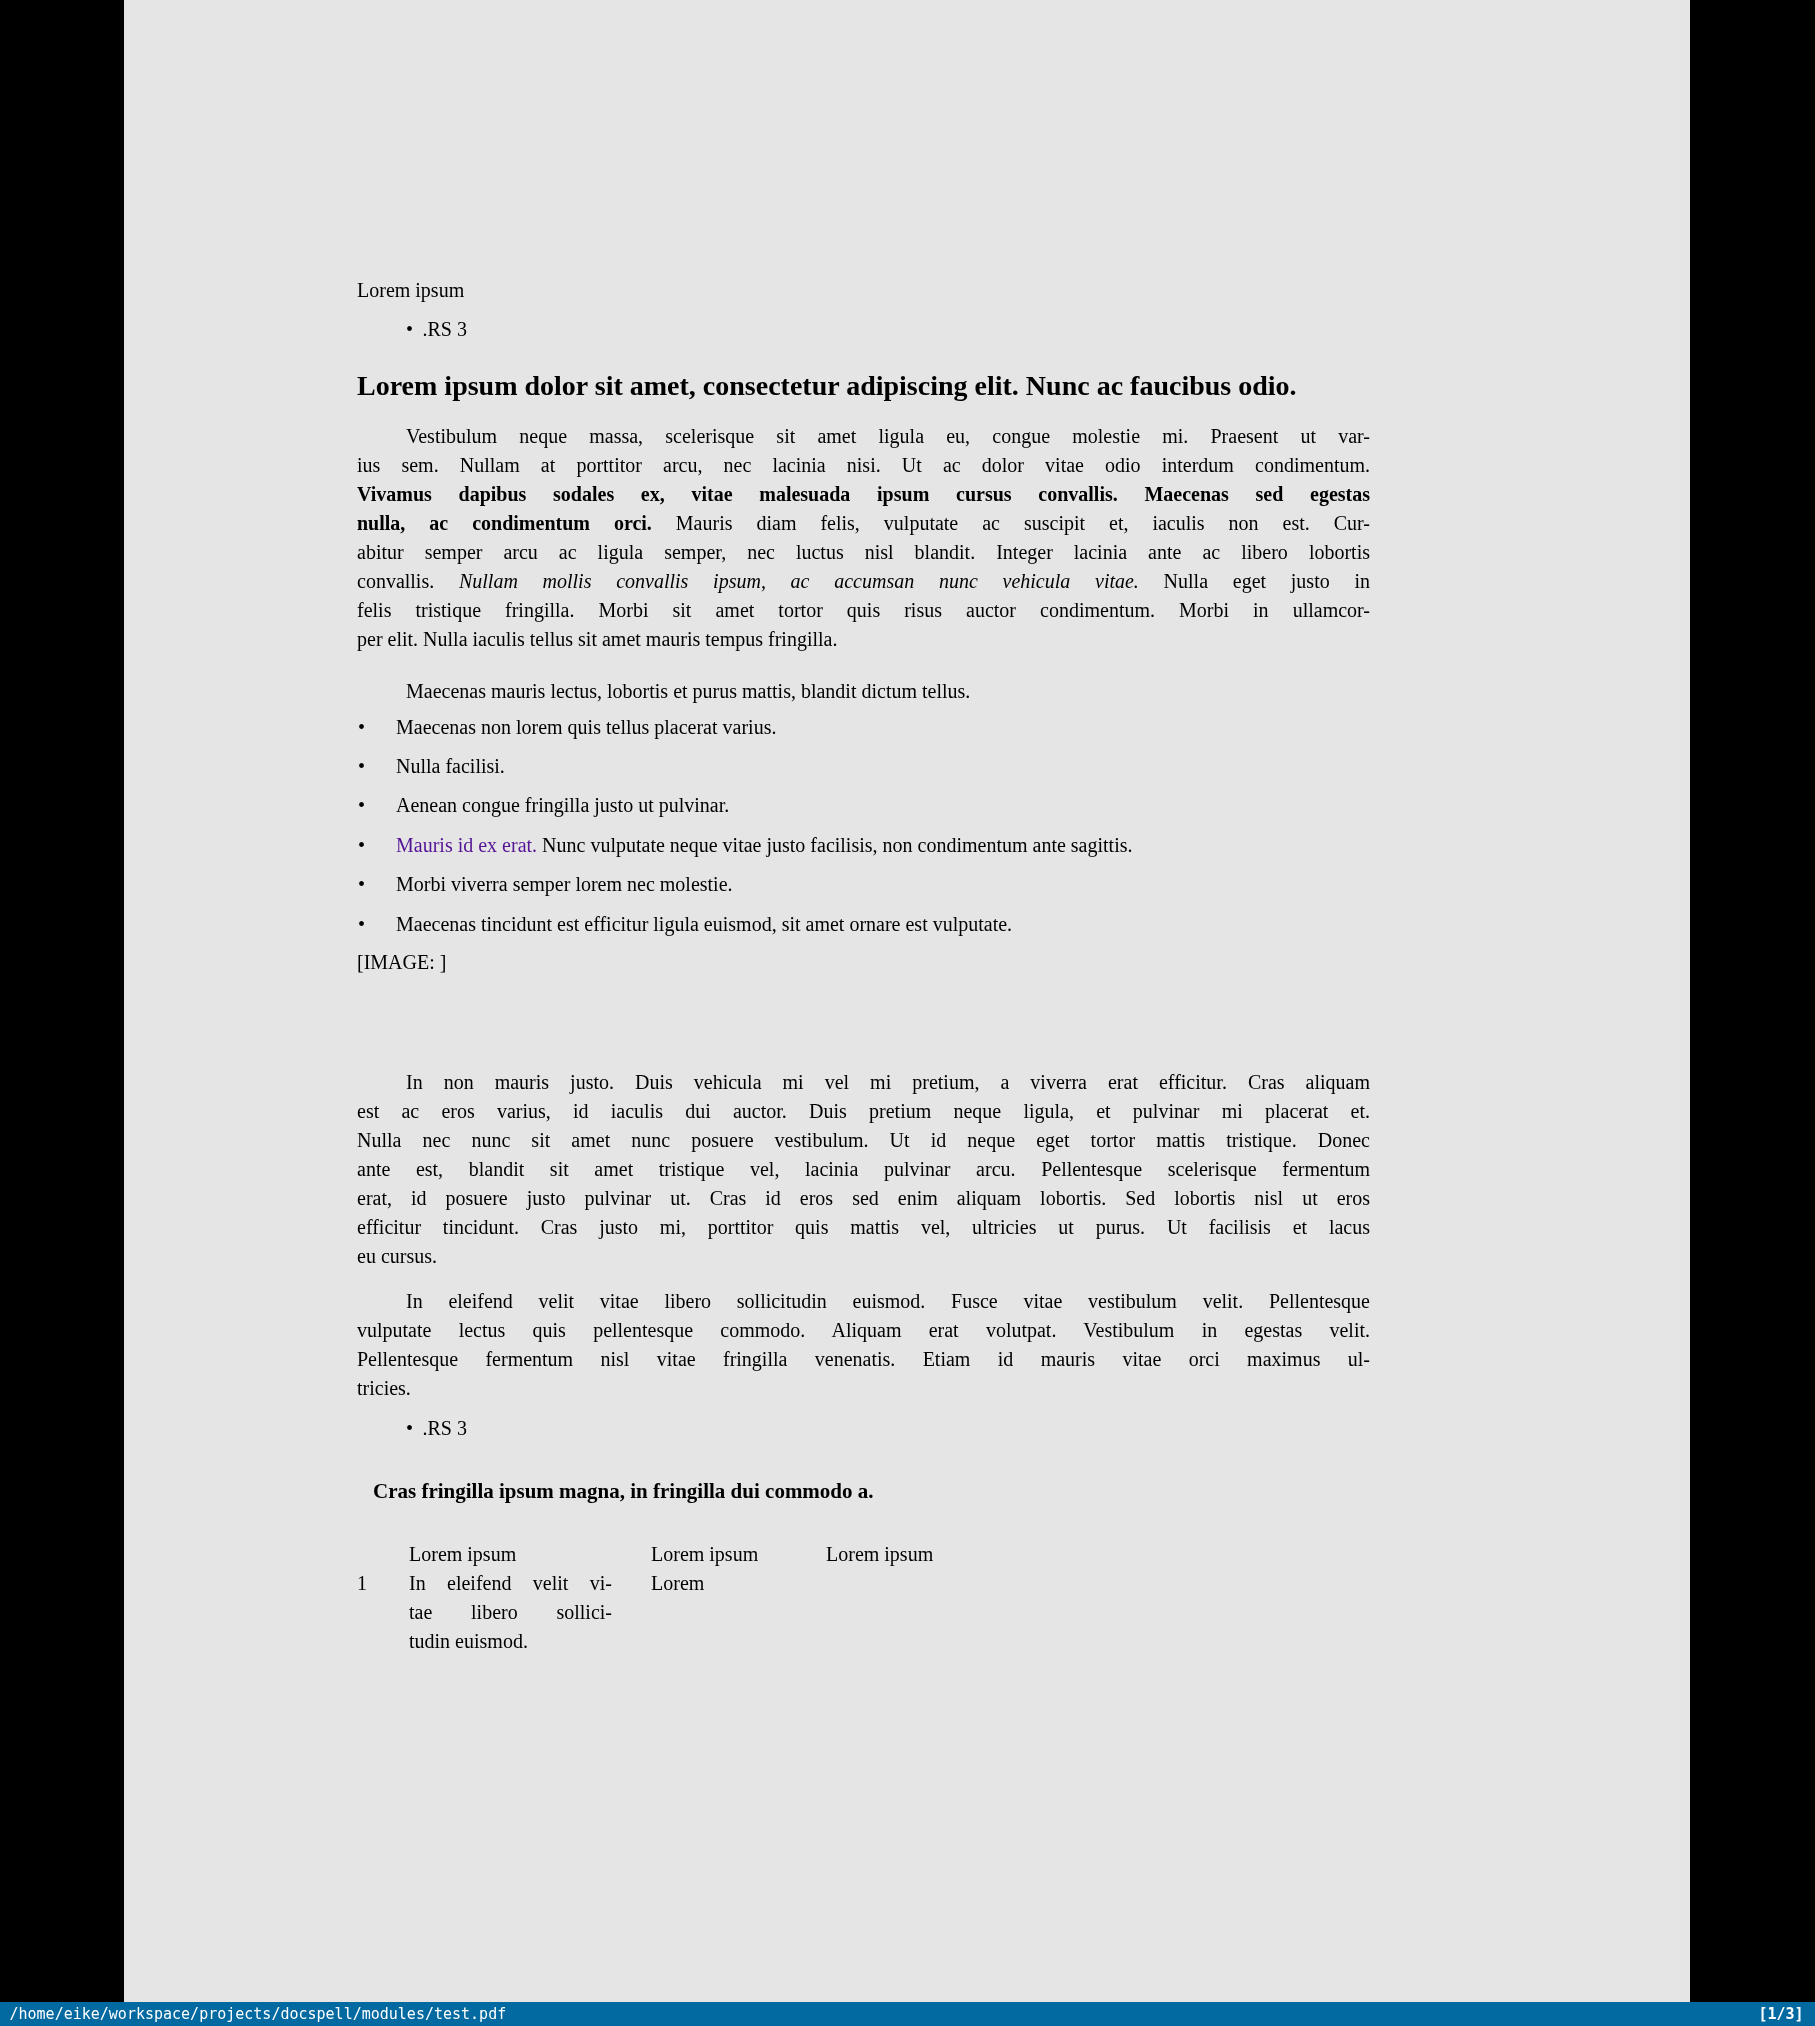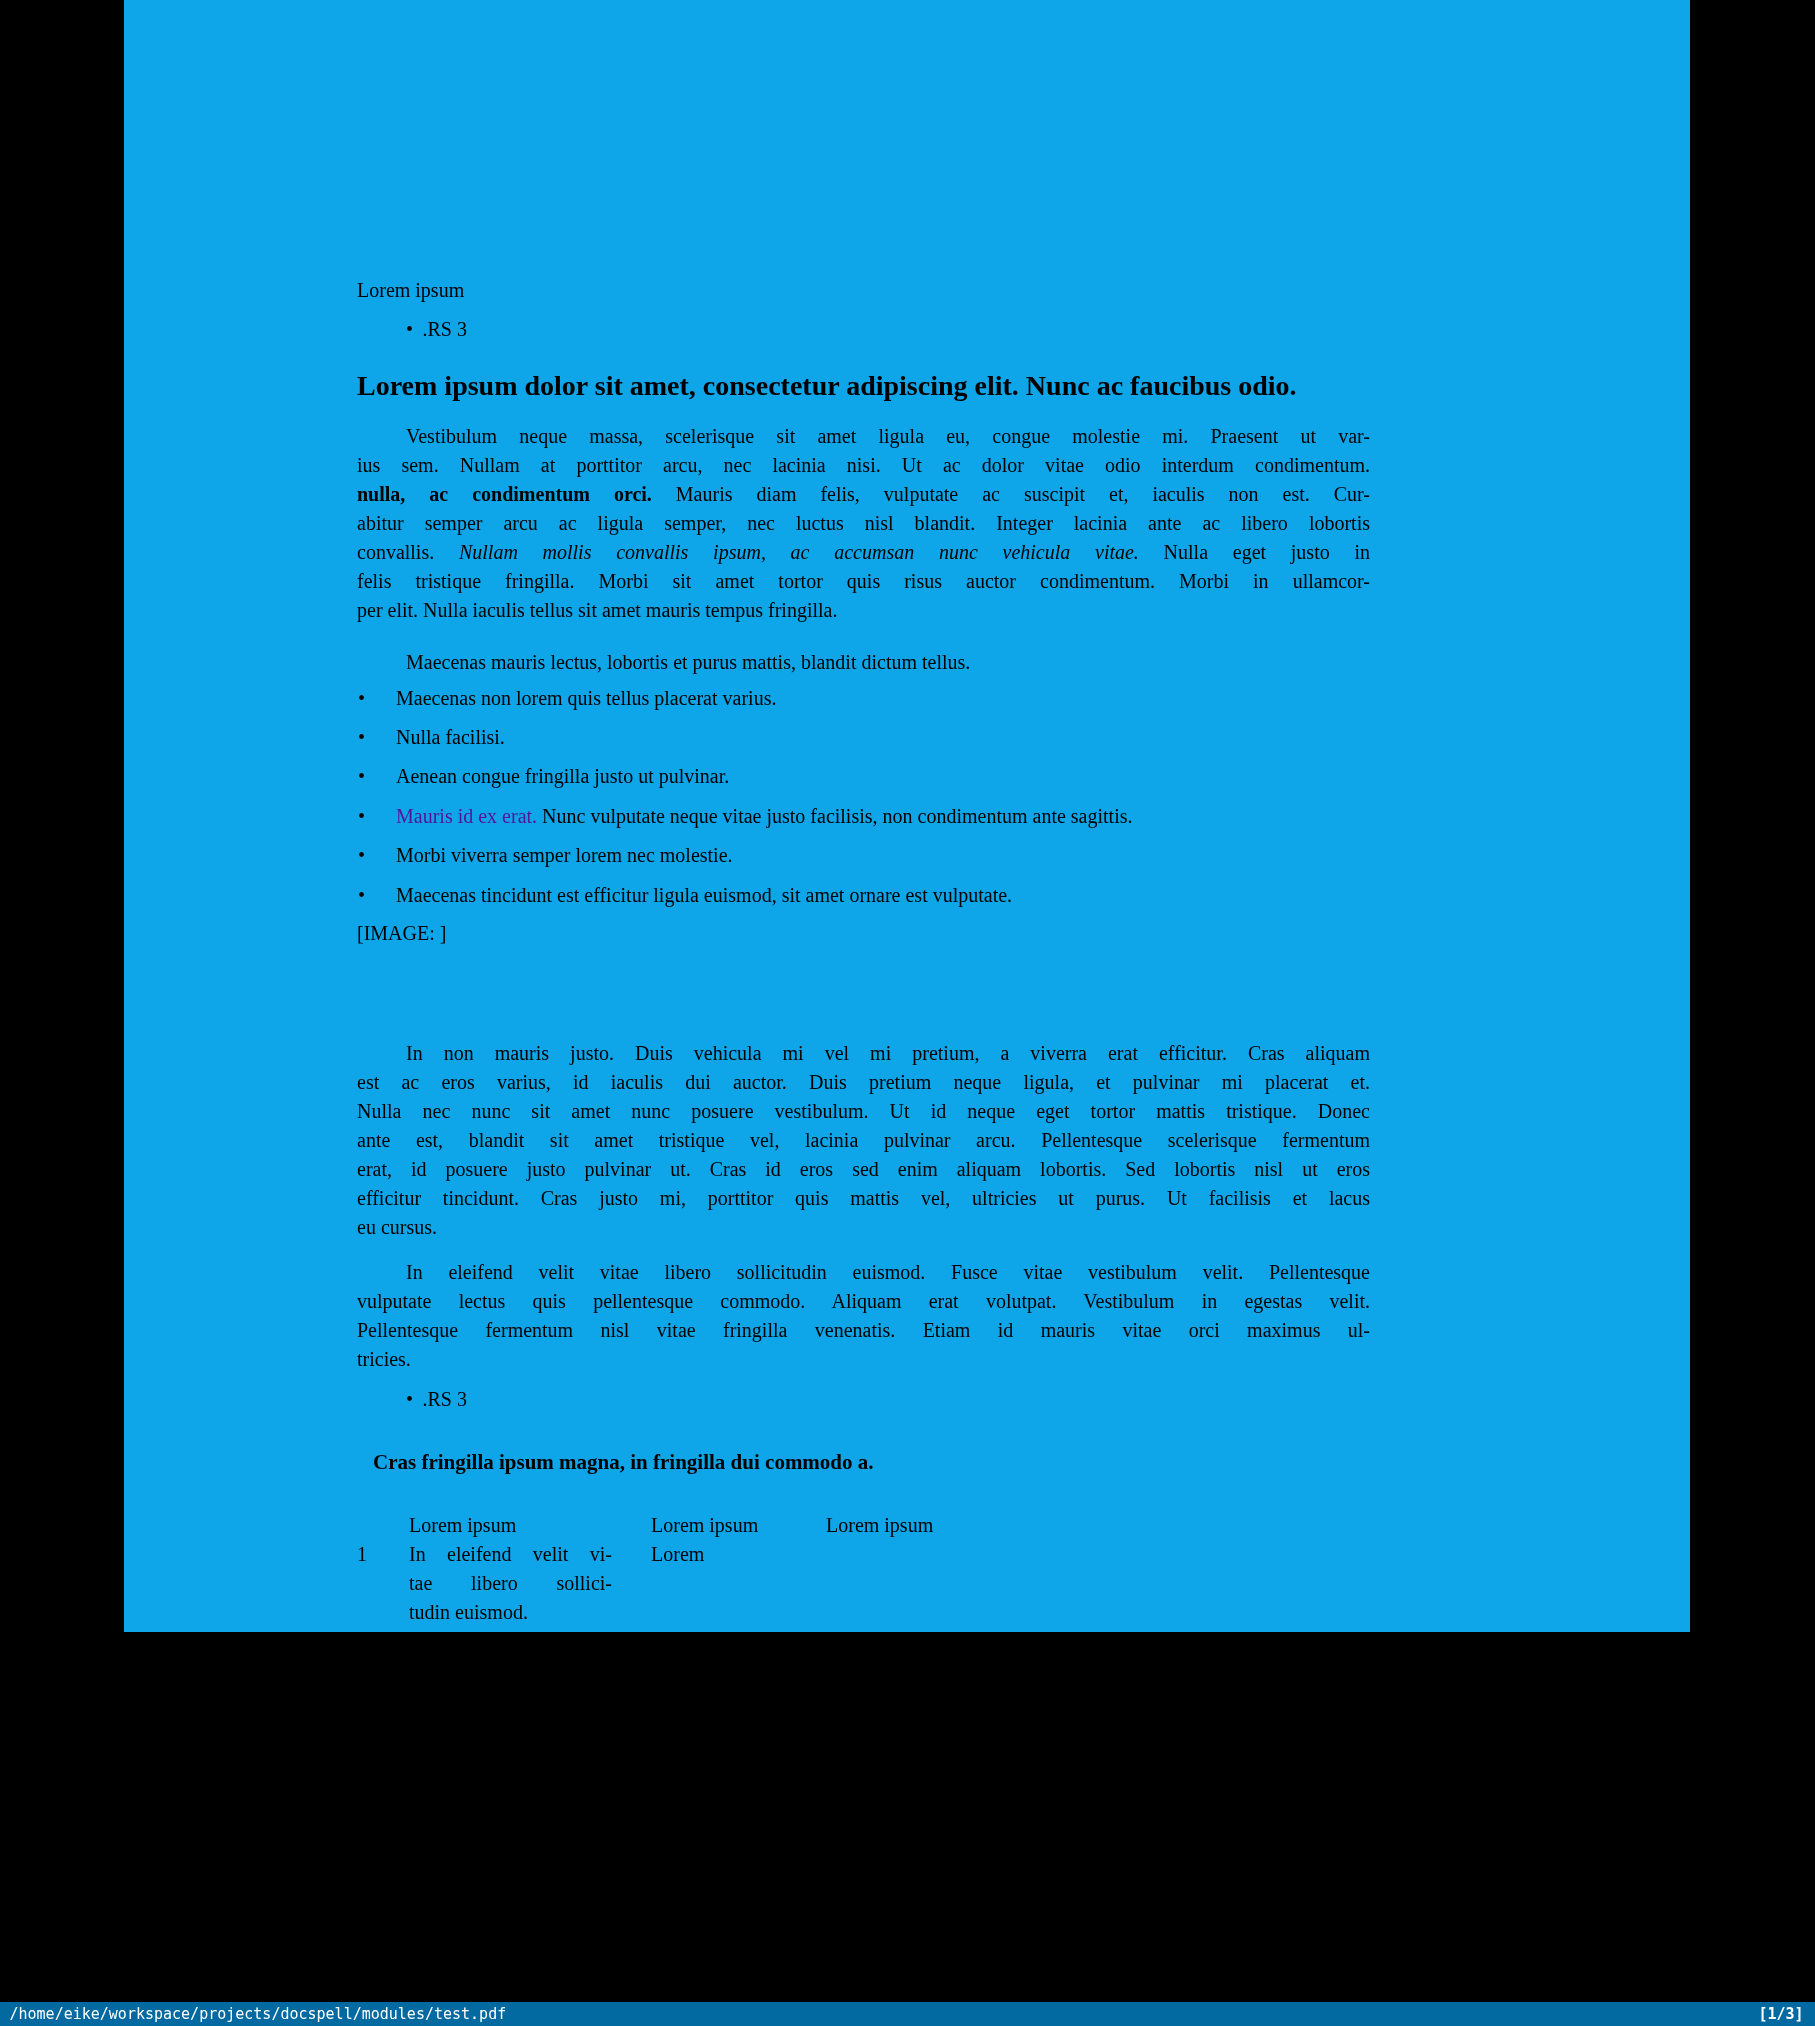--- a/index.html
+++ b/index.html
@@ -6,22 +6,22 @@
   body{
     width:1815px;height:2026px;
     background:#000;
     overflow:hidden;
     font-family:"Liberation Serif", serif;
     position:relative;
   }
   .viewer{position:absolute;inset:0;}
   .page{
     position:absolute;left:124px;top:0;
-    width:1566px;height:1632px;
-    background:#0ea5e9;
+    width:1566px;height:2002px;
+    background:#e5e5e5;
   }
   .content{
     position:absolute;left:233px;top:0;
     width:1013px;
     font-size:20px;line-height:29px;color:#000;
   }
   .line{text-align:justify;text-align-last:left;}
   .line.j{text-align-last:justify;}
   .line.ind{padding-left:49px;}
   .b{font-weight:bold;}
@@ -80,20 +80,21 @@
 
       <div class="rs-item">
         <span class="marker">•</span><span class="rs-label">.RS 3</span>
       </div>
 
       <h1 class="doc-heading">Lorem ipsum dolor sit amet, consectetur adipiscing elit. Nunc ac faucibus odio.</h1>
 
       <div class="para1">
           <div class="line j ind"><span>Vestibulum neque massa, scelerisque sit amet ligula eu, congue molestie mi. Praesent ut var-</span></div>
           <div class="line j"><span>ius sem. Nullam at porttitor arcu, nec lacinia nisi. Ut ac dolor vitae odio interdum condimentum.</span></div>
+          <div class="line j"><span class="b">Vivamus dapibus sodales ex, vitae malesuada ipsum cursus convallis. Maecenas sed egestas</span></div>
           <div class="line j"><span class="b">nulla, ac condimentum orci.</span><span> Mauris diam felis, vulputate ac suscipit et, iaculis non est. Cur-</span></div>
           <div class="line j"><span>abitur semper arcu ac ligula semper, nec luctus nisl blandit. Integer lacinia ante ac libero lobortis</span></div>
           <div class="line j"><span>convallis. </span><span class="i">Nullam mollis convallis ipsum, ac accumsan nunc vehicula vitae.</span><span> Nulla eget justo in</span></div>
           <div class="line j"><span>felis tristique fringilla. Morbi sit amet tortor quis risus auctor condimentum. Morbi in ullamcor-</span></div>
           <div class="line"><span>per elit. Nulla iaculis tellus sit amet mauris tempus fringilla.</span></div>
         </div>
 
       <div class="para-single">
           <div class="line ind"><span>Maecenas mauris lectus, lobortis et purus mattis, blandit dictum tellus.</span></div>
         </div>

